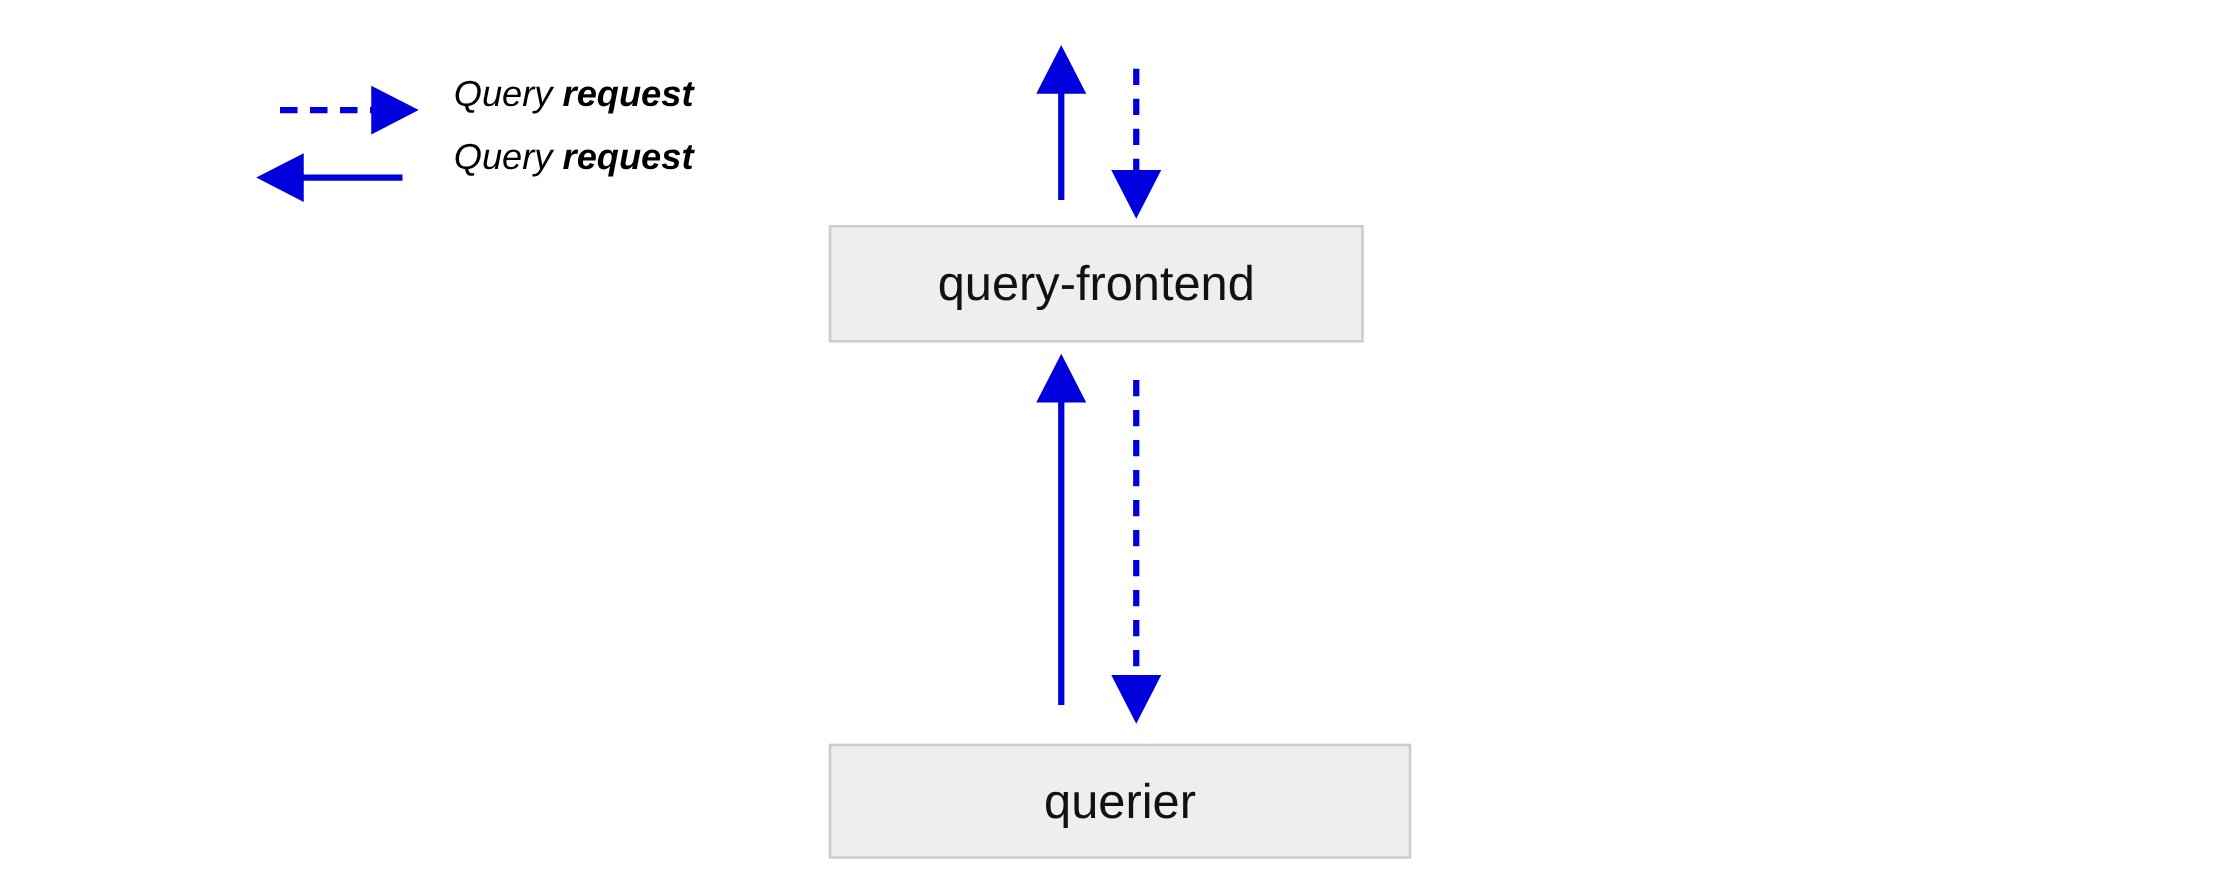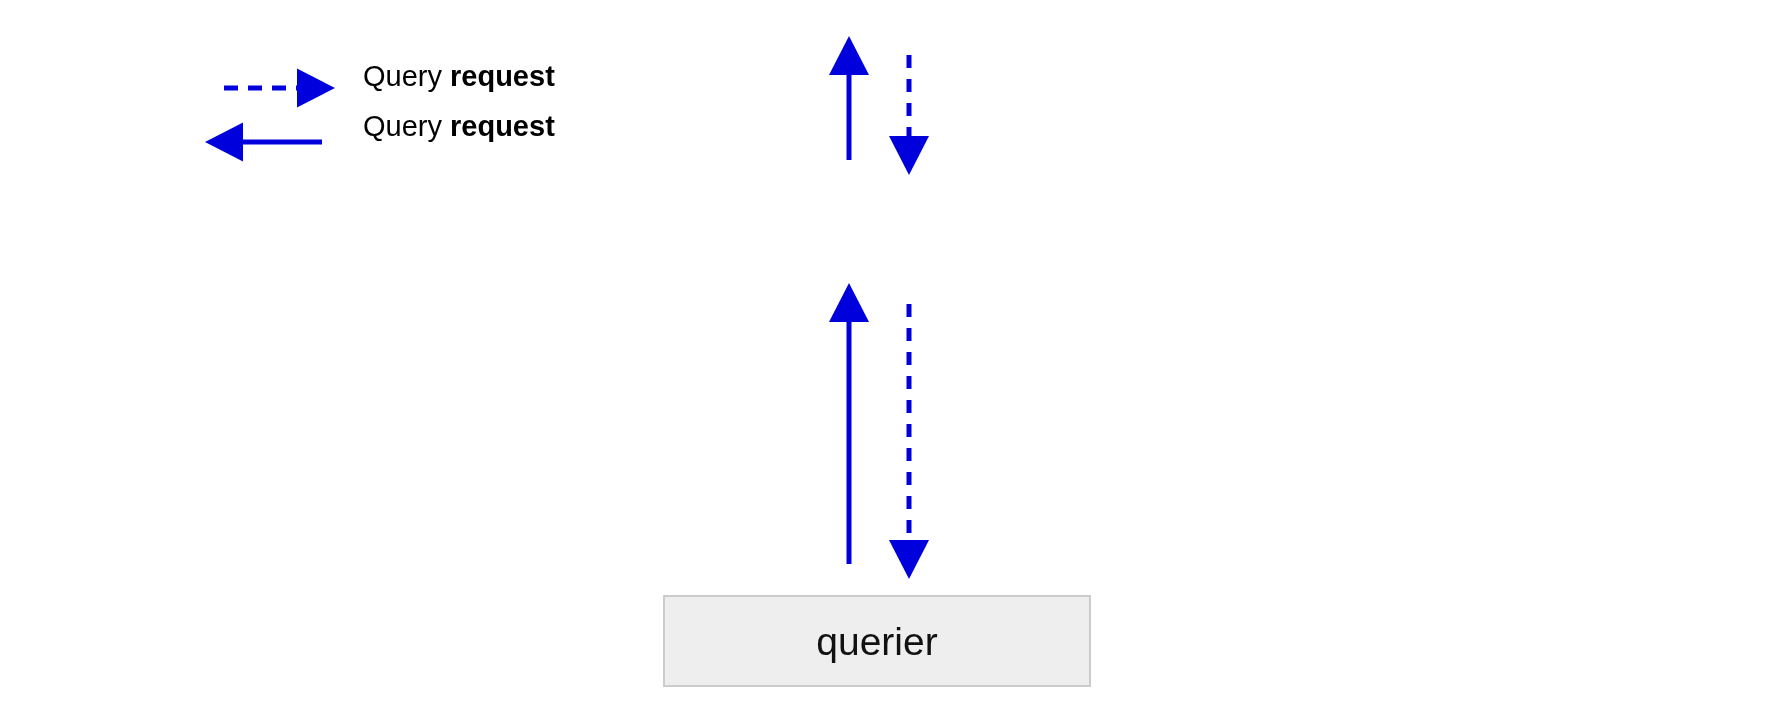--- a/index.html
+++ b/index.html
@@ -20,20 +20,21 @@
     top: 0;
     width: 1770px;
     height: 714px;
   }
   .legend-label {
     position: absolute;
     font-size: 29px;
     color: #000000;
     white-space: nowrap;
     line-height: 1;
+    font-style: italic;
   }
   .legend-label .lead {
     font-weight: 400;
   }
   .legend-label .emph {
     font-weight: 700;
   }
   #legend-request-label { left: 363px; top: 62px; }
   #legend-response-label { left: 363px; top: 112px; }
 
@@ -55,21 +56,21 @@
   }
   #node-query-frontend {
     left: 663px;
     top: 180px;
     width: 428px;
     height: 94px;
   }
   #node-querier {
     left: 663px;
     top: 595px;
-    width: 428px;
+    width: 466px;
     height: 92px;
   }
   svg.arrows {
     position: absolute;
     left: 0;
     top: 0;
     width: 1770px;
     height: 714px;
     pointer-events: none;
   }
@@ -127,18 +128,21 @@
     </g>
 
     <g>
       <line x1="849" y1="564" x2="849" y2="317" stroke="#0000dd" stroke-width="5" marker-end="url(#fl-head-up)"></line>
     </g>
     <g>
       <line x1="909" y1="304" x2="909" y2="545" stroke="#0000dd" stroke-width="5" stroke-dasharray="13,11" marker-end="url(#fl-head-down)"></line>
     </g>
   </svg>
 
+  <div class="node-box" id="node-query-frontend">
+    <span class="node-label">query-frontend</span>
+  </div>
 
   <div class="node-box" id="node-querier">
     <span class="node-label">querier</span>
   </div>
 
 </div>
 
 </body></html>

